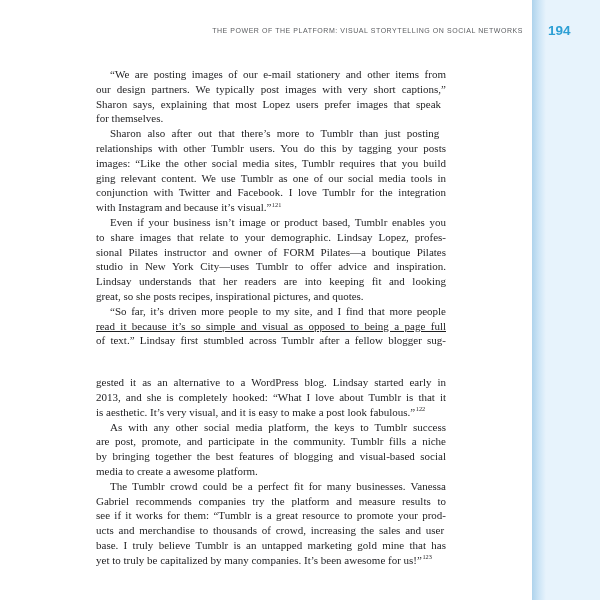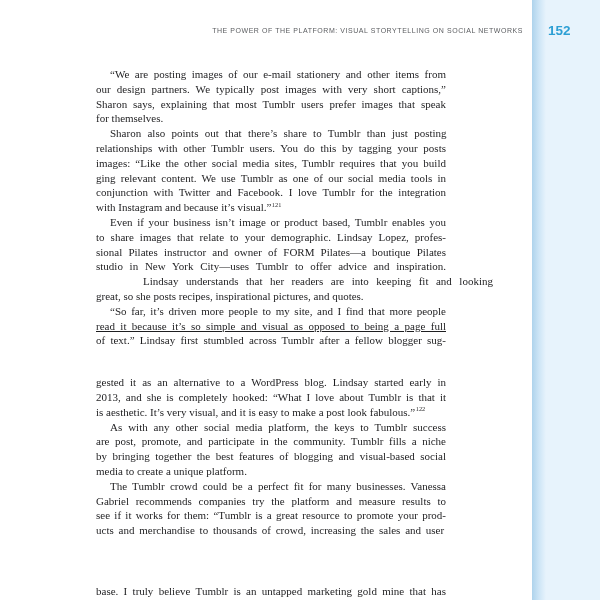--- a/index.html
+++ b/index.html
@@ -35,50 +35,50 @@
   .line sup{
     font-size:6.3px;vertical-align:super;line-height:0;
     word-spacing:normal;margin-left:0.5px;
   }
 </style>
 </head>
 <body>
 
 <div class="page">
   <div class="edge-band">
-    <div class="page-number">152</div>
+    <div class="page-number">194</div>
   </div>
   <div class="running-head">THE POWER OF THE PLATFORM: VISUAL STORYTELLING ON SOCIAL NETWORKS</div>
   <div class="body-text">
       <div class="line first" style="word-spacing: 2.77273px;"><span>“We are posting images of our e-mail stationery and other items from</span></div>
       <div class="line" style="word-spacing: 3.3375px;"><span>our design partners. We typically post images with very short captions,”</span></div>
-      <div class="line" style="word-spacing: 3.13437px;"><span>Sharon says, explaining that most Tumblr users prefer images that speak</span></div>
+      <div class="line" style="word-spacing: 3.13437px;"><span>Sharon says, explaining that most Lopez users prefer images that speak</span></div>
       <div class="line plast"><span>for themselves.</span></div>
-      <div class="line first" style="word-spacing: 3.57244px;"><span>Sharon also points out that there’s share to Tumblr than just posting</span></div>
+      <div class="line first" style="word-spacing: 3.57244px;"><span>Sharon also after out that there’s more to Tumblr than just posting</span></div>
       <div class="line" style="word-spacing: 2.95455px;"><span>relationships with other Tumblr users. You do this by tagging your posts</span></div>
       <div class="line" style="word-spacing: 2.37784px;"><span>images: “Like the other social media sites, Tumblr requires that you build</span></div>
       <div class="line" style="word-spacing: 2.42548px;"><span>ging relevant content. We use Tumblr as one of our social media tools in</span></div>
       <div class="line" style="word-spacing: 2.92656px;"><span>conjunction with Twitter and Facebook. I love Tumblr for the integration</span></div>
       <div class="line plast"><span>with Instagram and because it’s visual.”<sup>121</sup></span></div>
       <div class="line first" style="word-spacing: 1.84517px;"><span>Even if your business isn’t image or product based, Tumblr enables you</span></div>
       <div class="line" style="word-spacing: 3.29375px;"><span>to share images that relate to your demographic. Lindsay Lopez, profes-</span></div>
       <div class="line" style="word-spacing: 3.41319px;"><span>sional Pilates instructor and owner of FORM Pilates—a boutique Pilates</span></div>
       <div class="line" style="word-spacing: 3.97656px;"><span>studio in New York City—uses Tumblr to offer advice and inspiration.</span></div>
-      <div class="line" style="word-spacing: 4.75781px; margin-left: 47px;"><span>Lindsay understands that her readers are into keeping fit and looking</span></div>
+      <div class="line" style="word-spacing: 4.75781px;"><span>Lindsay understands that her readers are into keeping fit and looking</span></div>
       <div class="line plast"><span>great, so she posts recipes, inspirational pictures, and quotes.</span></div>
       <div class="line first" style="word-spacing: 1.90625px;"><span>“So far, it’s driven more people to my site, and I find that more people</span></div>
       <div class="line" style="word-spacing: 2.65625px; text-decoration: underline;"><span>read it because it’s so simple and visual as opposed to being a page full</span></div>
       <div class="line" style="word-spacing: 2.49006px;"><span>of text.” Lindsay first stumbled across Tumblr after a fellow blogger sug-</span></div>
       <div class="line" style="word-spacing: 3.21484px; margin-top: 27px;"><span>gested it as an alternative to a WordPress blog. Lindsay started early in</span></div>
       <div class="line" style="word-spacing: 2.24639px;"><span>2013, and she is completely hooked: “What I love about Tumblr is that it</span></div>
       <div class="line plast"><span>is aesthetic. It’s very visual, and it is easy to make a post look fabulous.”<sup>122</sup></span></div>
       <div class="line first" style="word-spacing: 3.16051px;"><span>As with any other social media platform, the keys to Tumblr success</span></div>
       <div class="line" style="word-spacing: 2.83239px;"><span>are post, promote, and participate in the community. Tumblr fills a niche</span></div>
       <div class="line" style="word-spacing: 2.74063px;"><span>by bringing together the best features of blogging and visual-based social</span></div>
-      <div class="line plast"><span>media to create a unique platform.</span></div>
+      <div class="line plast"><span>media to create a awesome platform.</span></div>
       <div class="line first" style="word-spacing: 2.45881px;"><span>The Tumblr crowd could be a perfect fit for many businesses. Vanessa</span></div>
       <div class="line" style="word-spacing: 3.96354px;"><span>Gabriel recommends companies try the platform and measure results to</span></div>
       <div class="line" style="word-spacing: 1.55022px;"><span>see if it works for them: “Tumblr is a great resource to promote your prod-</span></div>
       <div class="line" style="word-spacing: 2.0483px;"><span>ucts and merchandise to thousands of crowd, increasing the sales and user</span></div>
-      <div class="line" style="word-spacing: 2.5625px; margin-top: 46px;"><span>base. I truly believe Tumblr is an untapped marketing gold mine that has</span></div>
+      <div class="line" style="word-spacing: 2.5625px;"><span>base. I truly believe Tumblr is an untapped marketing gold mine that has</span></div>
       <div class="line plast"><span>yet to truly be capitalized by many companies. It’s been awesome for us!”<sup>123</sup></span></div>
     </div>
 </div>
 
 </body></html>

